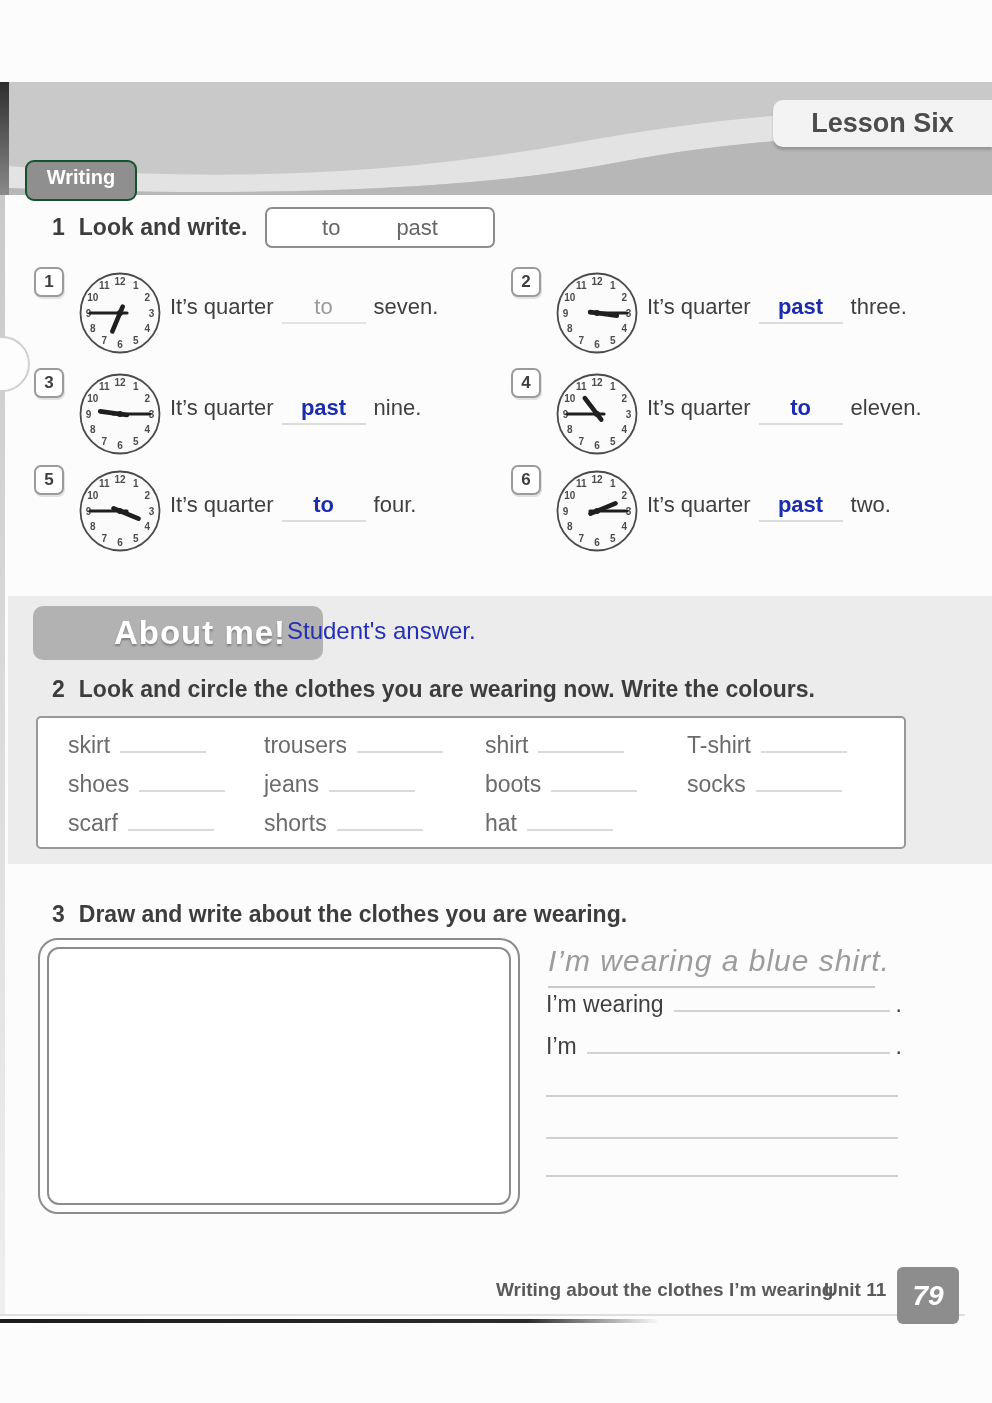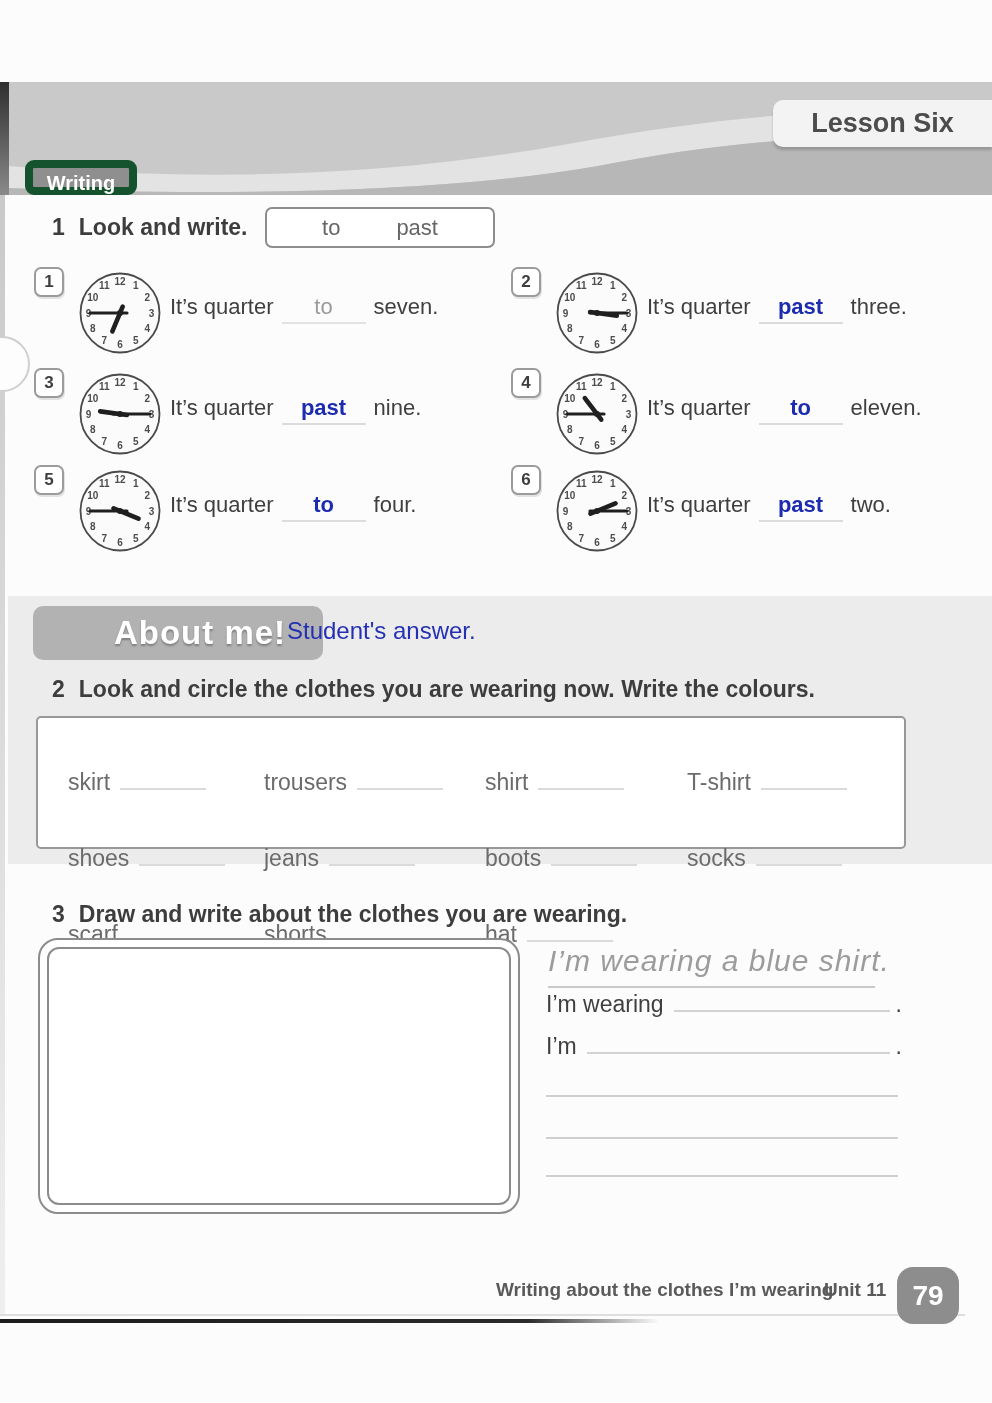--- a/index.html
+++ b/index.html
@@ -11,22 +11,22 @@
   .band svg{display:block;width:100%;height:100%;}
   .spine-dark{position:absolute;left:0;top:82px;width:9px;height:113px;
               background:linear-gradient(#2e2e2e,#8a8a8a);}
   .spine-light{position:absolute;left:0;top:195px;width:5px;height:1120px;
                background:linear-gradient(#c9c9c9,#efefef);}
   .notch{position:absolute;left:-26px;top:336px;width:52px;height:52px;border-radius:50%;
          background:#fdfdfd;border:2px solid #cfcfcf;}
   .lesson-tab{position:absolute;left:773px;top:100px;width:219px;height:47px;background:#f3f3f3;
               border-radius:10px 0 0 10px;box-shadow:0 3px 3px rgba(0,0,0,.18);
               font-weight:700;font-size:27px;color:#4c4c4c;text-align:center;line-height:47px;}
-  .writing-badge{position:absolute;left:25px;top:160px;width:112px;height:35px;background:#8f8f8f;
-                 border:8px solid #14532d;border-radius:9px;box-sizing:border-box;
+  .writing-badge{position:absolute;left:25px;top:160px;width:112px;height:41px;background:#8f8f8f;
+                 border:2px solid #14532d;border-radius:9px;box-sizing:border-box;
                  color:#fff;font-weight:700;font-size:20px;text-align:center;line-height:31px;}
 
   
   .ex-header{position:absolute;font-size:23px;font-weight:700;color:#3d3d3d;white-space:nowrap;margin-left:17px;}
   .ex-num{display:inline-block;margin-right:14px;}
 
   
   .word-bank-box{position:absolute;left:265px;top:207px;width:230px;height:41px;background:#fff;
                  border:2px solid #8d8d8d;border-radius:7px;box-sizing:border-box;
                  display:flex;align-items:center;justify-content:center;gap:56px;
@@ -47,21 +47,21 @@
   .section2-panel{position:absolute;left:8px;top:596px;width:984px;height:268px;background:#ececec;}
   .aboutme-badge{position:absolute;left:33px;top:606px;width:246px;height:54px;background:#b2b2b2;
                  border-radius:10px;color:#fff;font-weight:800;font-size:33px;letter-spacing:1px;
                  text-align:center;line-height:54px;
                  text-shadow:0 2px 2px rgba(110,110,110,.75);padding-left:44px;}
   .student-note{position:absolute;left:287px;top:617px;font-size:24px;color:#2430b4;}
   .word-box{position:absolute;left:36px;top:716px;width:870px;height:133px;background:#fff;
             border:2px solid #989898;border-radius:5px;box-sizing:border-box;
             padding:13px 10px 0 30px;}
   .word-grid{display:grid;grid-template-columns:196px 221px 202px 1fr;row-gap:1px;}
-  .word-cell{height:38px;font-size:23px;color:#6b6b6b;white-space:nowrap;margin-top:37px;}
+  .word-cell{height:38px;font-size:23px;color:#6b6b6b;white-space:nowrap;}
   .colour-blank{display:inline-block;width:86px;border-bottom:2px solid #dadada;
                 margin-left:10px;height:20px;vertical-align:baseline;}
 
   
   .draw-box-outer{position:absolute;left:38px;top:938px;width:482px;height:276px;background:#fff;
                   border:2px solid #8c8c8c;border-radius:20px;box-sizing:border-box;}
   .draw-box-inner{position:absolute;left:7px;top:7px;right:7px;bottom:7px;
                   border:2px solid #8c8c8c;border-radius:12px;}
   .example-answer{position:absolute;left:548px;top:944px;width:327px;font-size:30px;color:#9c9c9c;
                   font-style:italic;letter-spacing:1px;border-bottom:2px solid #c9c9c9;
@@ -70,22 +70,22 @@
               display:flex;align-items:baseline;}
   .prompt-line{flex:1;border-bottom:2px solid #d3d3d3;margin:0 6px 0 10px;height:24px;}
   .blank-row{position:absolute;left:546px;width:352px;height:2px;background:#cfcfcf;}
 
   
   .footer-text{position:absolute;top:1279px;font-size:19px;font-weight:700;color:#5a5a5a;white-space:nowrap;}
   .rule-light{position:absolute;left:0;top:1314px;width:965px;height:2px;background:#dedede;}
   .rule-dark{position:absolute;left:0;top:1319px;width:660px;height:4px;
              background:linear-gradient(to right,#1c1c1c 0%,#2b2b2b 80%,rgba(60,60,60,0) 100%);}
   .page-badge{position:absolute;left:897px;top:1267px;width:62px;height:57px;background:#8d8d8d;
-              border-radius:16px;color:#fff;font-weight:800;font-size:28px;
-              text-align:center;line-height:57px;}
+              border-radius:6px;color:#fff;font-weight:800;font-size:28px;
+              text-align:center;line-height:57px;font-style:italic;}
 </style>
 </head>
 <body>
 
 <div class="page">
 
   <div class="band">
     <svg viewBox="0 0 984 113" preserveAspectRatio="none">
       <rect x="0" y="0" width="984" height="113" fill="#c9c9c9"></rect>
       <path d="M0,84 C180,98 360,98 560,62 C720,32 860,24 984,28 L984,54 C860,50 730,56 590,84 C430,112 200,114 0,106 Z" fill="#e3e3e3"></path>

